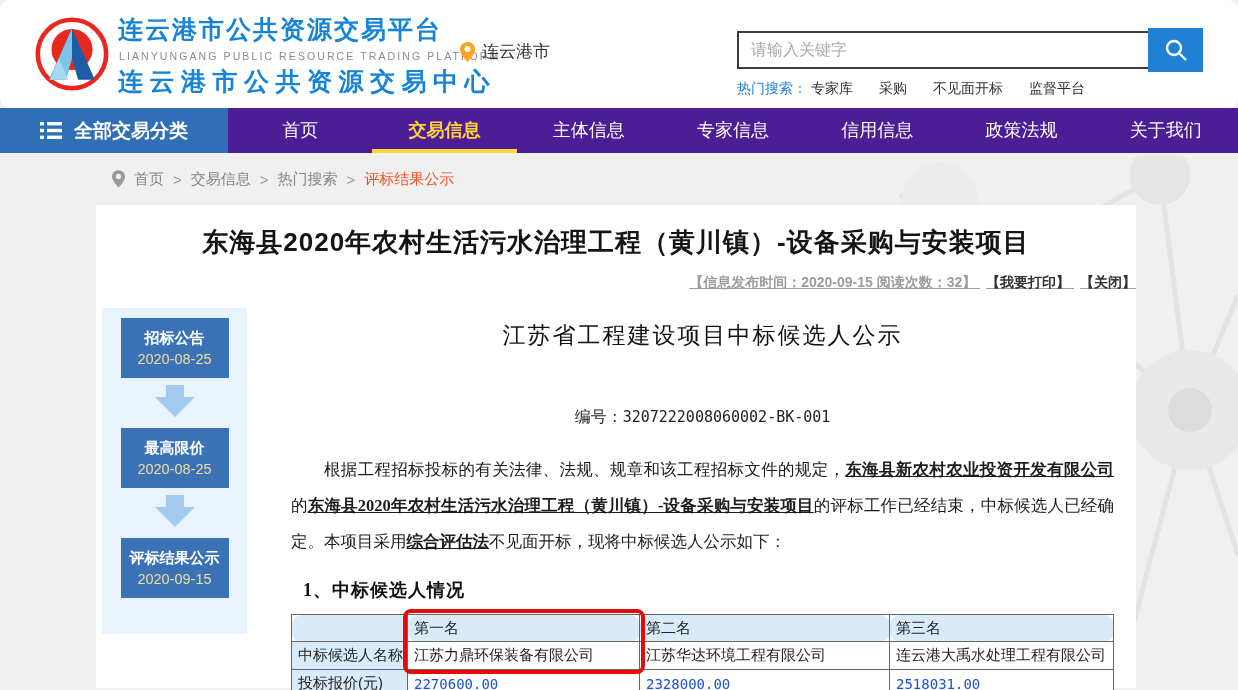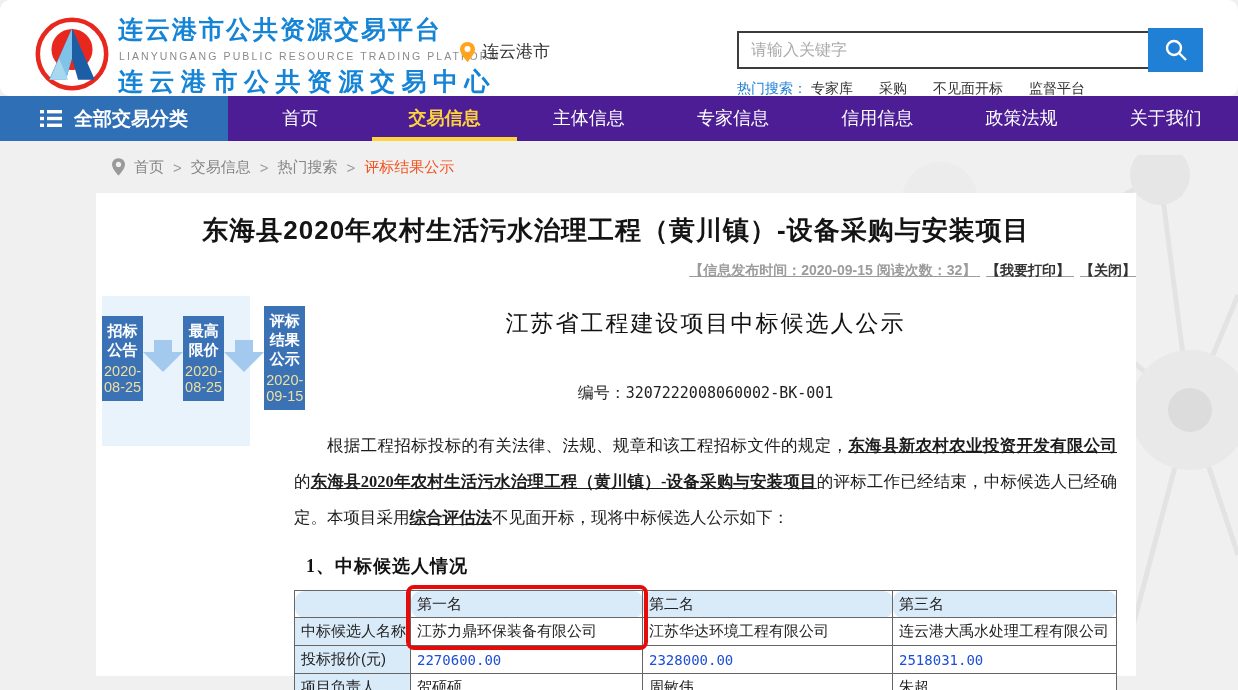--- a/index.html
+++ b/index.html
@@ -1,19 +1,19 @@
 <!DOCTYPE html>
 <html><head>
 <meta charset="utf-8">
 <style>
   * { margin:0; padding:0; box-sizing:border-box; }
   html,body { width:1238px; height:690px; overflow:hidden; background:#f0f0f0;
     font-family:"Liberation Sans", sans-serif; }
   
-  .header { position:relative; height:96px; background:#ffffff; z-index:2;border-radius:10px; }
+  .header { position:relative; height:108px; background:#ffffff; z-index:2;border-radius:10px; }
   .emblem { position:absolute; left:34px; top:13px; width:76px; height:82px; }
   .logo-text { position:absolute; left:118px; top:13px; }
   .logo-t1 { font-size:25px; font-weight:bold; color:#1584d6; letter-spacing:2px; }
   .logo-t2 { font-size:10.5px; color:#8b8b8b; letter-spacing:2.1px; margin:4px 0 3px 1px; }
   .logo-t3 { font-size:25px; font-weight:bold; color:#1584d6; letter-spacing:6.5px; }
   .location { position:absolute; left:460px; top:40px; display:flex; align-items:center; gap:7px;
     font-size:17px; color:#333; }
   .search-area { position:absolute; left:737px; top:28px; width:466px; }
   .search-row { display:flex; align-items:center; height:44px; }
   .search-input { width:411px; height:38px; border:2px solid #3c3c3c; border-right:none;
@@ -46,32 +46,32 @@
   .bg-pattern { position:absolute; left:0; top:155px; width:1238px; height:535px; z-index:0; }
   
   .card { position:relative; z-index:1; width:1040px; margin-left:96px; background:#fff;
     padding-top:20px; height:483px; }
   .article-title { text-align:center; font-size:26px; font-weight:bold; color:#141414;
     padding:0 30px; letter-spacing:1px; }
   .meta { text-align:right; margin-top:14px; font-size:14px; color:#9c9c9c; font-weight:bold;text-decoration:underline; }
   .meta-link { color:#333; cursor:pointer; margin-left:6px; }
   .body-row { display:flex; align-items:flex-start; margin-top:16px; }
   .timeline-panel { width:148px; margin-left:6px; background:#e9f3fc;
-    padding:10px 0 36px; display:flex; flex-direction:row; align-items:center; }
+    padding:10px 0 36px; display:flex; flex-direction:column; align-items:center; }
   .step-box { width:108px; min-height:60px; background:#3a72b5; cursor:pointer;
     display:flex; flex-direction:column; align-items:center; justify-content:center;
     text-align:center; padding:6px 2px; }
   .step-label { font-size:15px; font-weight:bold; color:#fff; }
   .step-date { font-size:14.5px; color:#eedfa0; margin-top:3px; }
   .step-arrow { margin:7px 0; }
   
   .notice { flex:1; padding:0 22px 0 44px; font-family:"Liberation Serif", serif; color:#222; }
   .notice-heading { text-align:center; font-size:23px; font-weight:normal; margin-top:12px;
     letter-spacing:2px; color:#111; }
-  .ref-line { text-align:center; margin-top:44px; font-size:16px; color:#222; }
+  .ref-line { text-align:center; margin-top:56px; font-size:16px; color:#222; }
   .ref-no { font-family:"DejaVu Sans Mono", monospace; font-size:15px; }
   .para { margin-top:24px; font-size:16.5px; line-height:36px; text-indent:2em;
     text-align:justify; color:#1c1c1c; }
   .para .em { font-weight:bold; text-decoration:underline; }
   .section-title { margin-top:18px; font-size:18px; font-weight:bold; padding-left:12px;
     color:#111; letter-spacing:1px; }
   .table-wrap { position:relative; margin-top:12px; }
   table { border-collapse:collapse; table-layout:fixed; width:822px;
     font-family:"Liberation Sans", sans-serif; }
   td { border:1px solid #666; height:28px; padding:0 6px; font-size:15px; color:#222;

